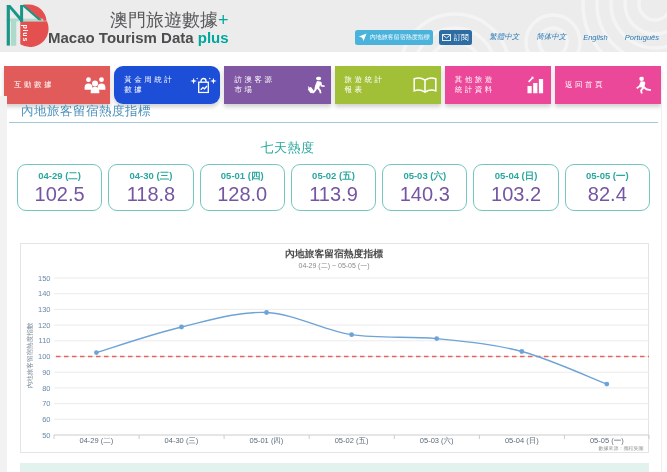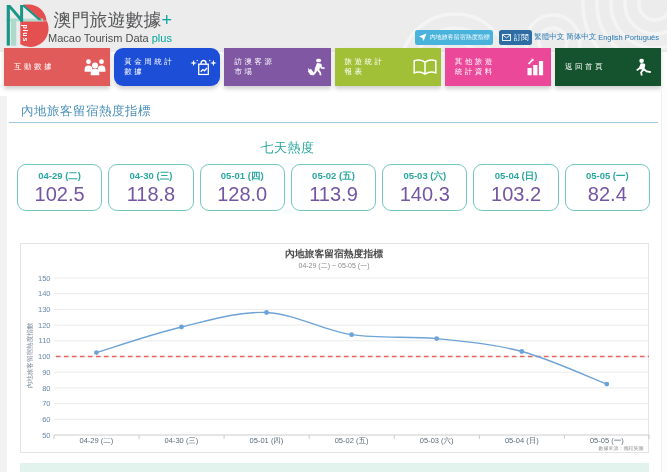--- a/index.html
+++ b/index.html
@@ -5,29 +5,29 @@
 * { margin:0; padding:0; box-sizing:border-box; }
 html,body { width:667px; height:472px; background:#fff; font-family:"Liberation Sans", sans-serif; overflow:hidden; }
 #page { position:relative; width:667px; height:472px; overflow:hidden; }
 
 #header { position:absolute; left:0; top:0; width:667px; height:52px; background:#ececec; overflow:hidden;text-align:right; }
 #rings { position:absolute; left:0; top:0; }
 #logo { position:absolute; left:5px; top:2px; }
 #brand { position:absolute; left:48px; top:10px; }
 #brand .cn { font-size:18px; color:#58595b; line-height:21.5px; }
 #brand .cn .plus { color:#00a79d; }
-#brand .en { font-size:11px; font-weight:normal; color:#4d4d4f; line-height:12px; margin-top:0.5px; }
+#brand .en { font-size:15px; font-weight:bold; color:#4d4d4f; line-height:12px; margin-top:0.5px; }
 #brand .en .plus { color:#00a79d; }
 #hdr-right { position:absolute; right:8px; top:29.5px; height:15.5px; display:flex; align-items:center; }
 .btn1 { background:#49b3dc; color:#fff; font-size:6px; height:15.5px; line-height:15.5px; padding:0 3px; border-radius:2.5px; white-space:nowrap; display:flex; align-items:center; }
 .btn2 { background:#2e6da4; color:#fff; font-size:7.5px; height:15.5px; line-height:15.5px; padding:0 3.5px; border-radius:2.5px; margin-left:6px; white-space:nowrap; display:flex; align-items:center; }
 .btn1 svg, .btn2 svg { margin-right:2.5px; }
-.lang { color:#2a7ab5; font-size:7.5px; margin-left:2px; white-space:nowrap; }
-
-#nav { position:absolute; left:4px; top:48px; width:659px; height:38px; display:flex;text-decoration:underline; }
+.lang { color:#2a7ab5; font-size:7.5px; margin-left:17px; white-space:nowrap;font-style:italic; }
+
+#nav { position:absolute; left:4px; top:66px; width:659px; height:38px; display:flex;text-decoration:underline; }
 .tab { height:38px; margin-right:4px; color:#fff; position:relative; box-shadow:0 3px 4px rgba(0,0,0,0.18); }
 .tab:last-child { margin-right:0; }
 .tab .txt { position:absolute; left:10px; top:50%; transform:translateY(-50%); font-size:7.5px; letter-spacing:2.5px; line-height:10px; }
 .tab svg { position:absolute; right:9px; top:50%; transform:translateY(-50%); }
 
 #sec-title { position:absolute; left:21px; top:103px; font-size:12.5px; color:#4a90ba; letter-spacing:0.5px; }
 #sec-line { position:absolute; left:9px; top:122px; width:649px; height:1px; background:#a3c8dc; }
 #seven { position:absolute; left:0; top:139px; width:575px; text-align:center; font-size:13px; color:#2aa79e; letter-spacing:0.5px; }
 #cards { position:absolute; left:17px; top:164px; width:633px; display:flex; }
 .card { width:85.3px; height:47px; margin-right:6px; background:#fff; border:1.5px solid #74c7be; border-radius:9px; text-align:center; padding-top:5px; }
@@ -142,21 +142,21 @@
     </div>
     <div class="tab" style="background:#ec4899; width:106.2px;">
       <span class="txt">其他旅遊<br>統計資料</span>
       <svg style="right:6px;" width="18" height="17" viewBox="0 0 18 17" fill="#fff">
         <rect x="0.5" y="9.5" width="4.2" height="7.5"></rect>
         <rect x="6.2" y="6.5" width="4.2" height="10.5"></rect>
         <rect x="11.9" y="2.5" width="4.2" height="14.5"></rect>
         <path d="M1,4.7 l4.3,-4.3 1.2,1.2 -4.3,4.3 Z M3.7,0 h2.8 v2.8 Z"></path>
       </svg>
     </div>
-    <div class="tab" style="background:#14532d; width:106.2px;">
+    <div class="tab" style="background:#ec4899; width:106.2px;">
       <span class="txt">返回首頁</span>
       <svg style="right:8px;" width="17" height="17" viewBox="0 0 17 17" fill="#fff">
         <circle cx="5.6" cy="2.3" r="2.3"></circle>
         <path d="M8,5 c0.9,0.2 1.4,1 1.2,1.9 l-0.7,3 2.6,2.2 3.9,0.6 -0.25,1.7 -4.6,-0.7 -2.2,-1.8 -1.9,2.3 0.8,3.5 -1.8,0.3 -0.9,-4.2 2,-2.7 -2.5,-0.4 -2.4,1.9 -1.1,-1.3 2.9,-2.4 1.7,-4.2 Z"></path>
       </svg>
     </div>
   </div>
 
   <div id="left-strip"></div>
   <div id="right-line"></div>

